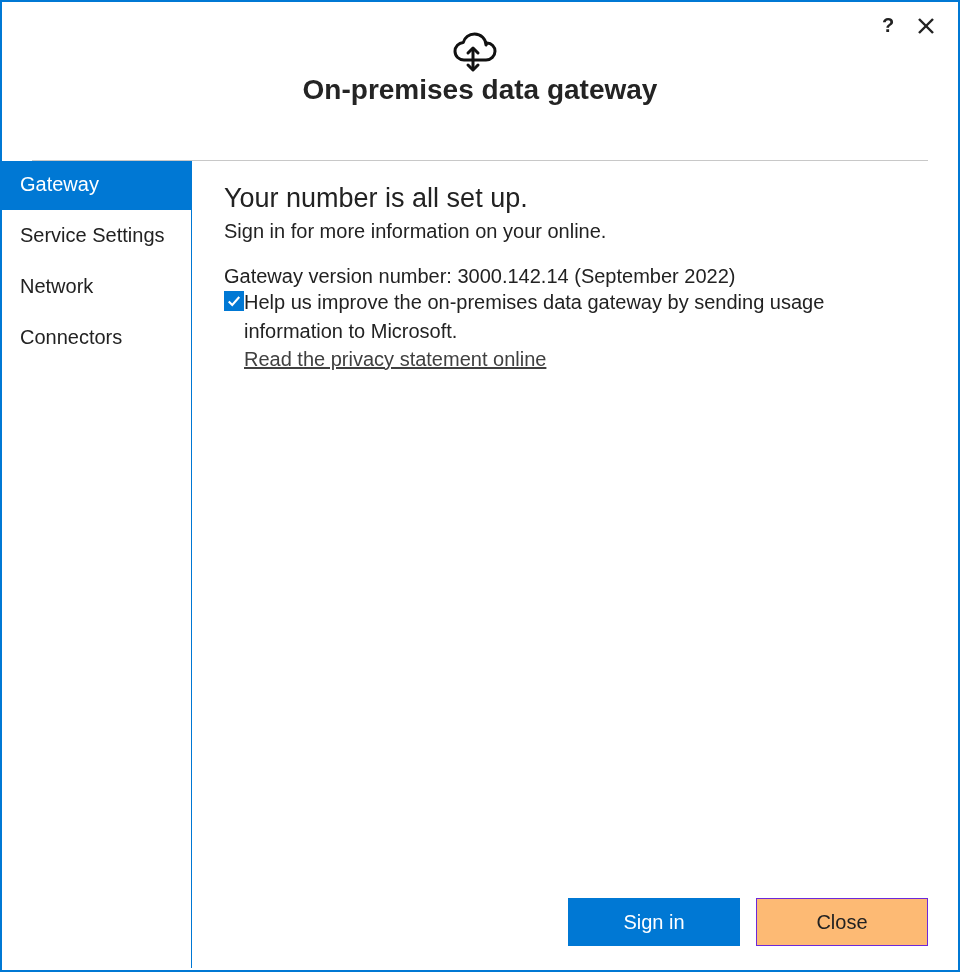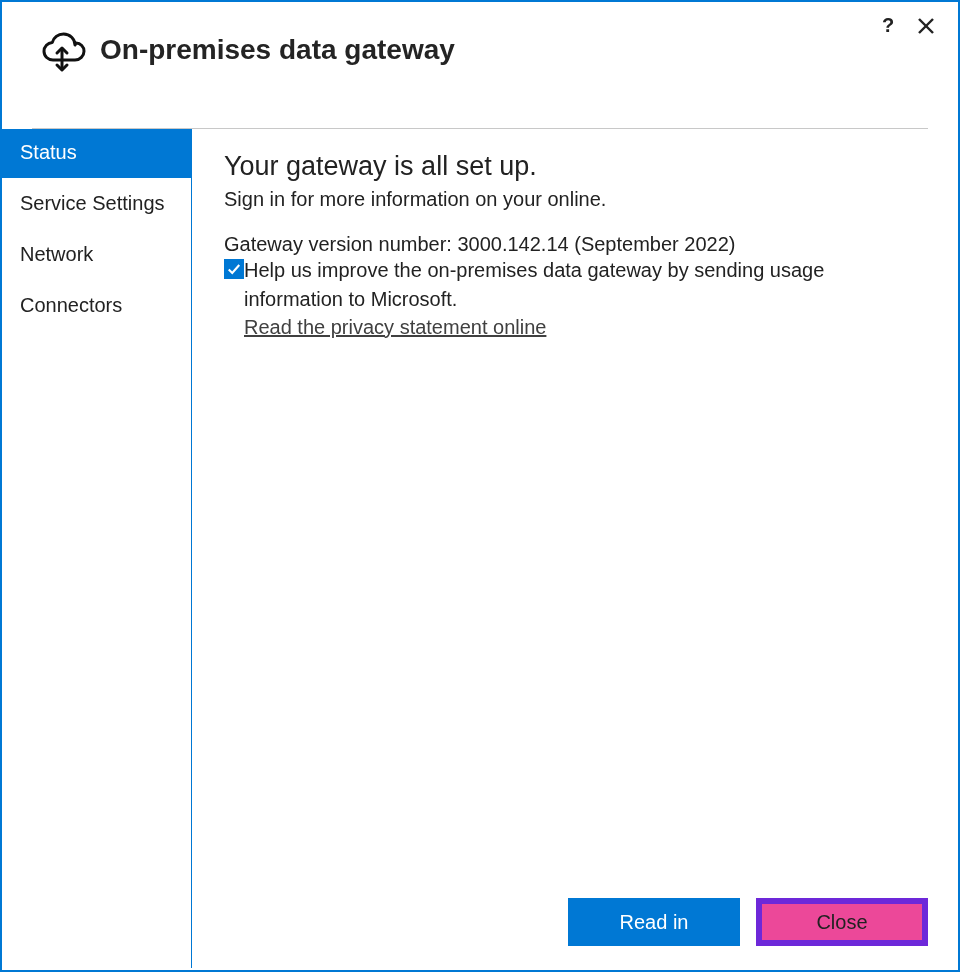--- a/index.html
+++ b/index.html
@@ -15,20 +15,21 @@
       border: 2px solid #0078d4;
       background: #fff;
       position: relative;
       display: flex;
       flex-direction: column;
     }
     .titlebar {
       display: flex;
       align-items: center;
       padding: 24px 36px 18px 36px;
+      flex-direction: column;
     }
     .app-icon {
       width: 48px;
       height: 48px;
       flex: 0 0 auto;
       margin-right: 14px;
     }
     .app-title {
       font-size: 28px;
       font-weight: 600;
@@ -154,23 +155,23 @@
       justify-content: center;
       cursor: pointer;
       border: none;
       font-family: inherit;
     }
     .btn-primary {
       background: #0078d4;
       color: #fff;
     }
     .btn-secondary {
-      background: #ec4899;
-      color: #222;
-      border: 6px solid #6d28d9;
+      background: #fdba74;
+      color: #222;
+      border: 1px solid #6d28d9;
     }
   </style>
 </head>
 <body>
 
 <div class="window">
 
   <div class="title-actions">
     <div class="title-btn">
       <span class="help-glyph">?</span>
@@ -192,51 +193,51 @@
     </svg>
     <div class="app-title">On-premises data gateway</div>
   </div>
 
   <div class="divider"></div>
 
   <div class="body">
 
     <div class="sidebar">
       <div class="nav-item selected">
-        <span>Status</span>
+        <span>Gateway</span>
       </div>
       <div class="nav-item">
         <span>Service Settings</span>
       </div>
       <div class="nav-item">
         <span>Network</span>
       </div>
       <div class="nav-item">
         <span>Connectors</span>
       </div>
     </div>
 
     <div class="content">
-      <div class="h1">Your gateway is all set up.</div>
+      <div class="h1">Your number is all set up.</div>
       <div class="sub">Sign in for more information on your online.</div>
       <div class="ver">Gateway version number: 3000.142.14 (September 2022)</div>
 
       <div class="check-row">
         <div class="checkbox">
           <svg viewBox="0 0 16 16">
             <polyline points="2,8.5 6,12.5 14,3.5" fill="none" stroke="#fff" stroke-width="2.4"></polyline>
           </svg>
         </div>
         <div>
           <div class="check-text">Help us improve the on-premises data gateway by sending usage information to Microsoft.</div>
           <a class="link">Read the privacy statement online</a>
         </div>
       </div>
     </div>
 
   </div>
 
   <div class="footer">
-    <button class="btn btn-primary">Read in</button>
+    <button class="btn btn-primary">Sign in</button>
     <button class="btn btn-secondary">Close</button>
   </div>
 
 </div>
 
 </body></html>

